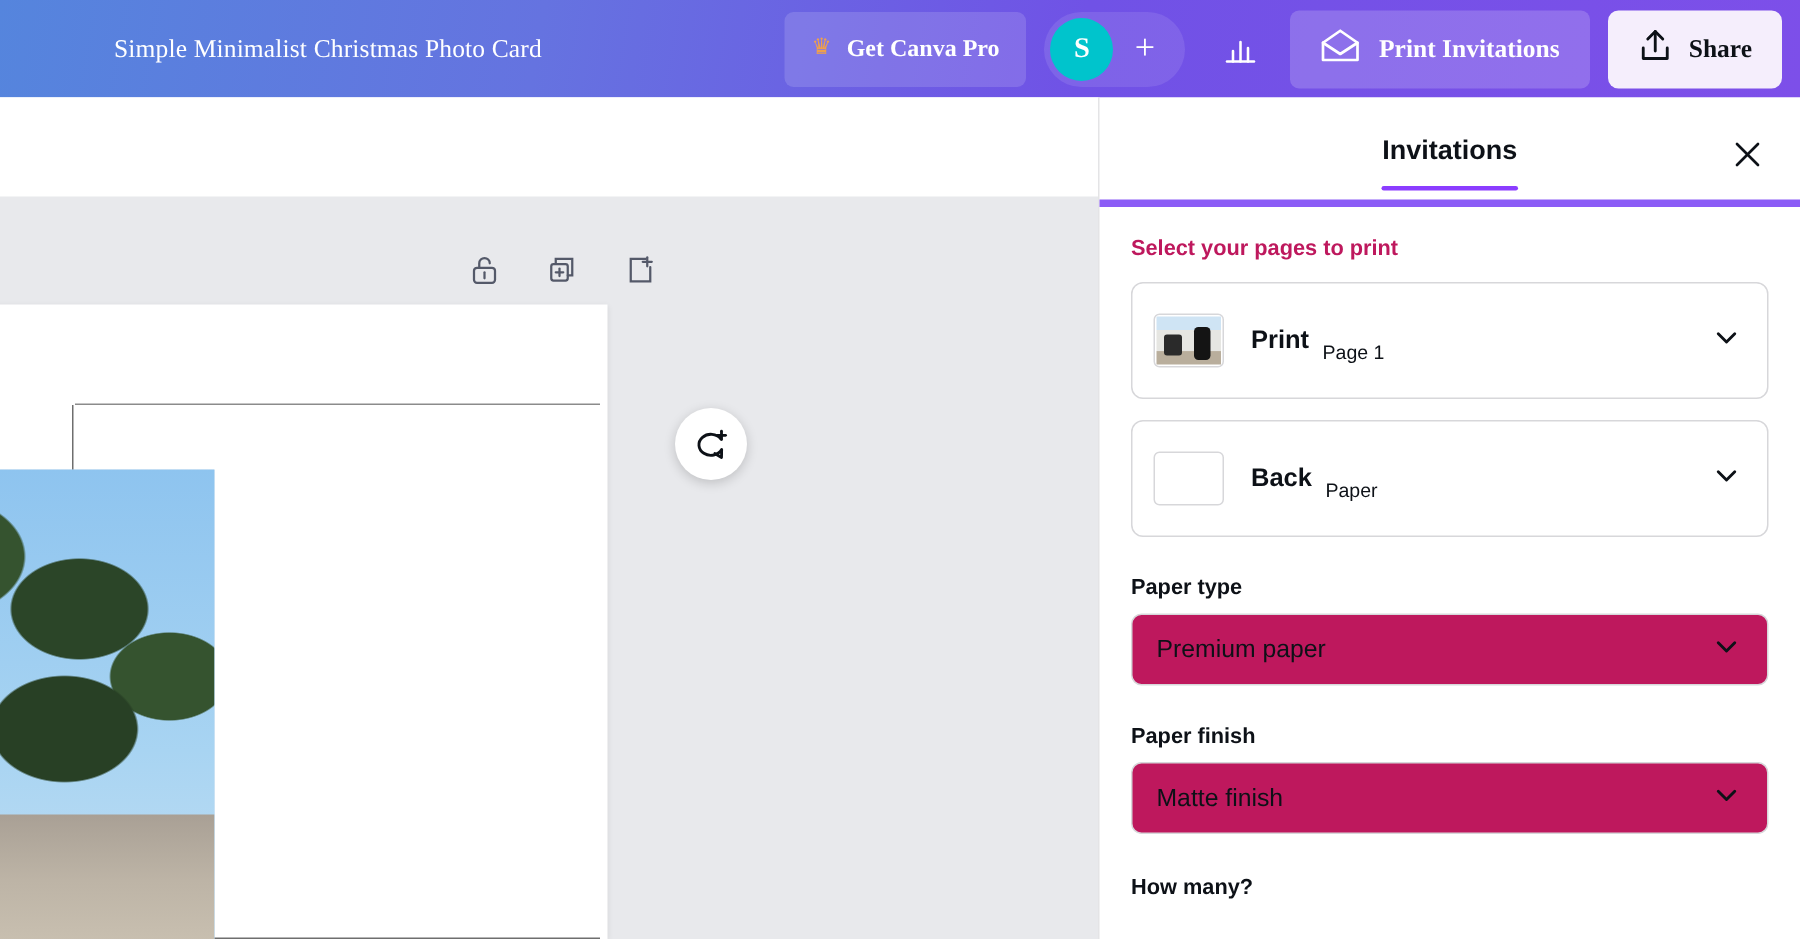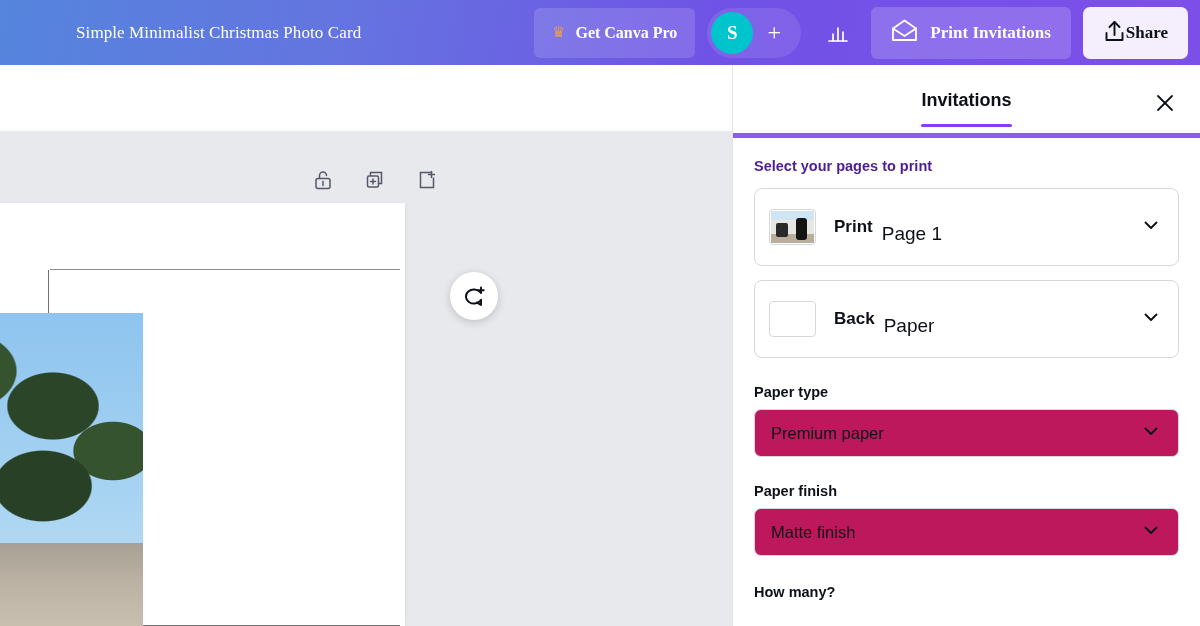--- a/index.html
+++ b/index.html
@@ -75,21 +75,21 @@
     display: flex; align-items: center; gap: 12px;
     background: rgba(255,255,255,0.18);
     border-radius: 6px;
     height: 52px;
     padding: 0 20px;
     margin-right: 12px;
     cursor: pointer;
   }
   .print-btn .lbl { color: #fff; font-size: 17px; font-weight: 700; white-space: nowrap; }
   .share-btn {
-    display: flex; align-items: center; 
+    display: flex; align-items: center; gap: 11px;
     background: #f5eefc;
     border-radius: 7px;
     height: 52px;
     padding: 0 20px;
     margin-right: 12px;
     cursor: pointer;
   }
   .share-btn .lbl { color: #0d1117; font-size: 17px; font-weight: 700; }
 
   
@@ -219,21 +219,21 @@
     width: 28px; height: 28px;
     display: flex; align-items: center; justify-content: center;
     cursor: pointer;
   }
   .panel-body {
     padding: 20px 21px 0 21px;
     height: 488px;
     overflow: hidden;
   }
   .sec-label {
-    font-size: 14.5px; font-weight: 700; color: #4c1d95;
+    font-size: 14.5px; font-weight: 700; color: #be185d;
     margin-bottom: 14px;
   }
   .page-row {
     display: flex; align-items: center;
     height: 78px;
     border: 1px solid #d7d7da;
     border-radius: 8px;
     padding: 0 16px 0 14px;
     margin-bottom: 14px;
     cursor: pointer;
@@ -266,21 +266,21 @@
     position: absolute; left: 5px; top: 12px;
     width: 12px; height: 14px;
     background: #2a2a2a;
     border-radius: 2px;
   }
   .page-row .side-label {
     font-size: 17px; font-weight: 700; color: #0d1117;
     margin-left: 18px;
   }
   .page-row .side-value {
-    font-size: 19px; font-weight: 400; color: #0d1117;
+    font-size: 13px; font-weight: 400; color: #0d1117;
     margin-left: 9px;
     margin-top: 14px;
   }
   .page-row .chev { margin-left: auto; }
 
   .field-label {
     font-size: 14.5px; font-weight: 700; color: #0d1117;
     margin: 26px 0 9px 0;
   }
   .select-box {

